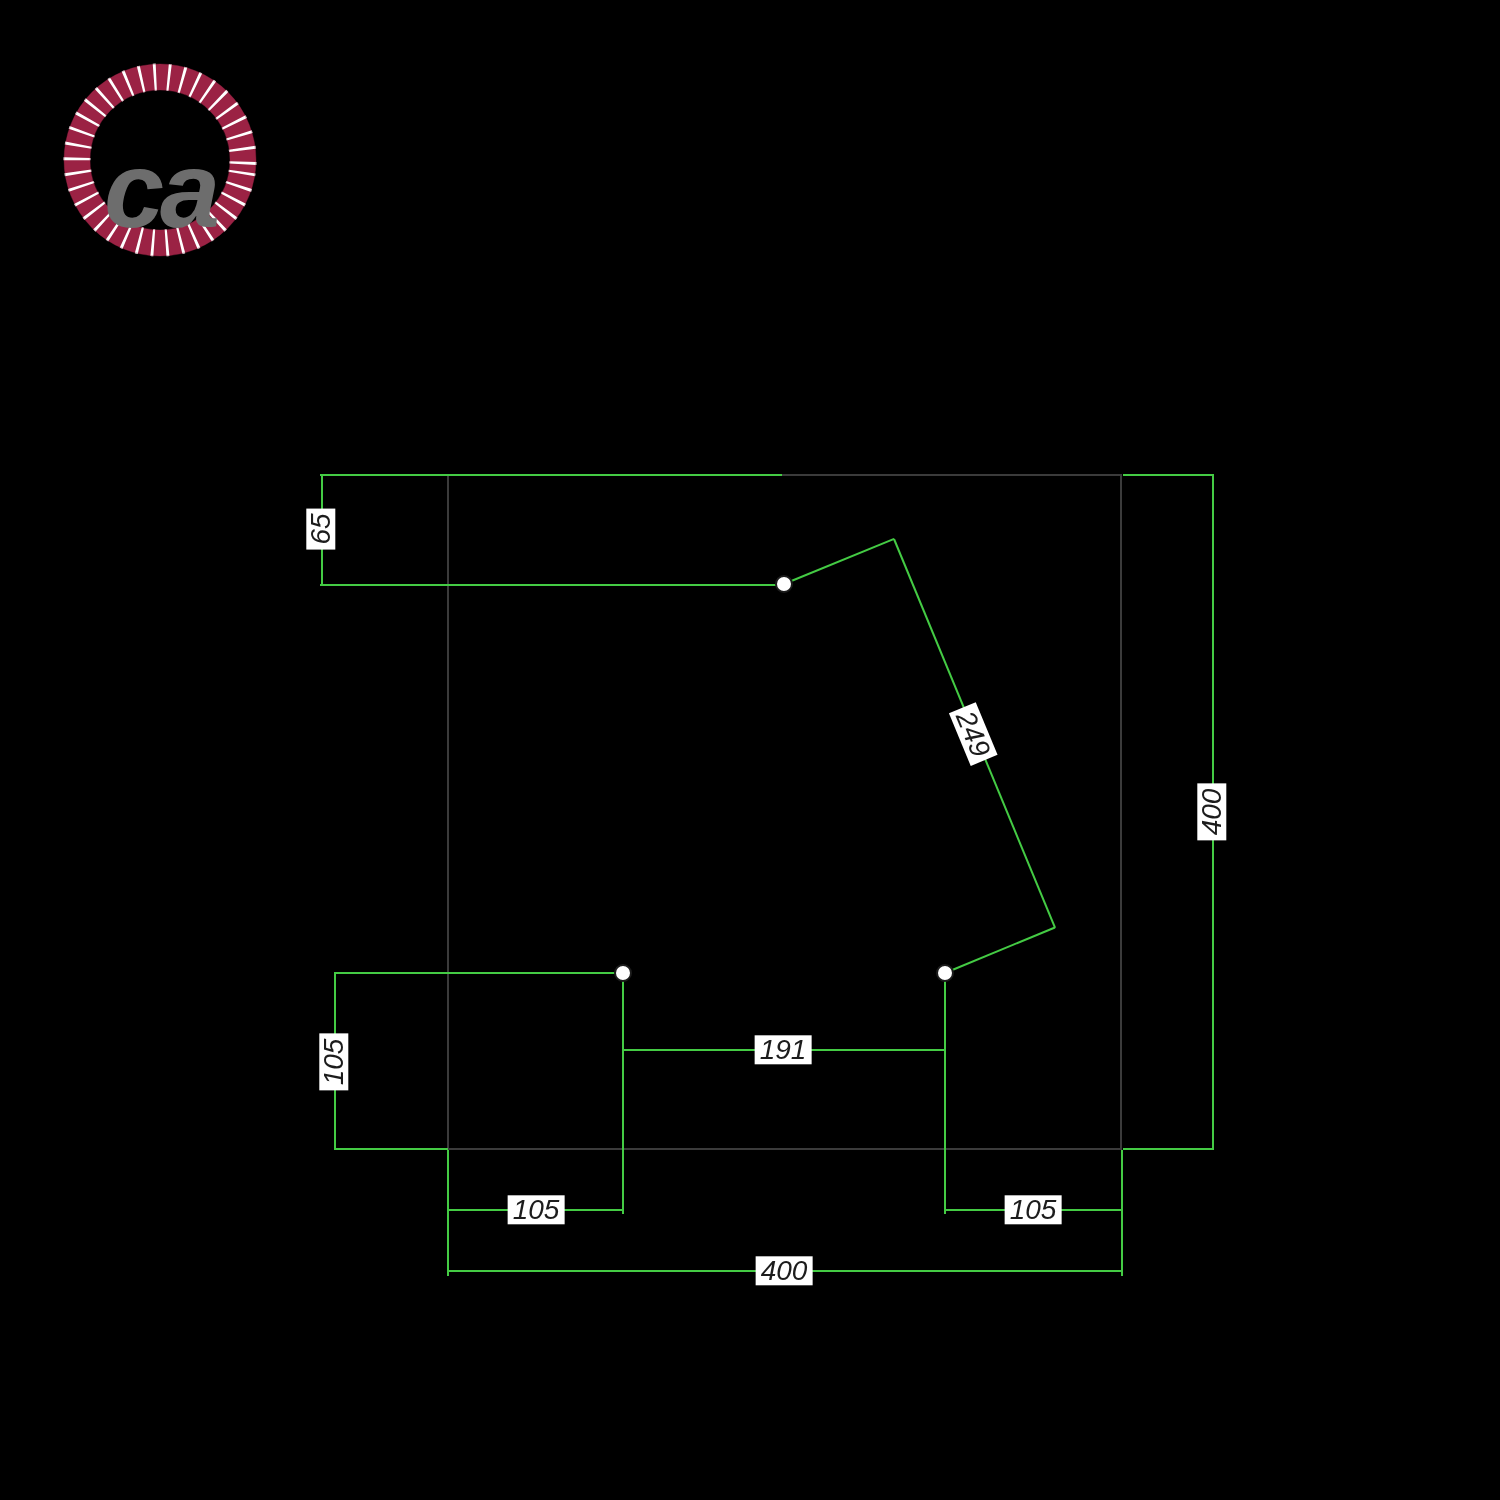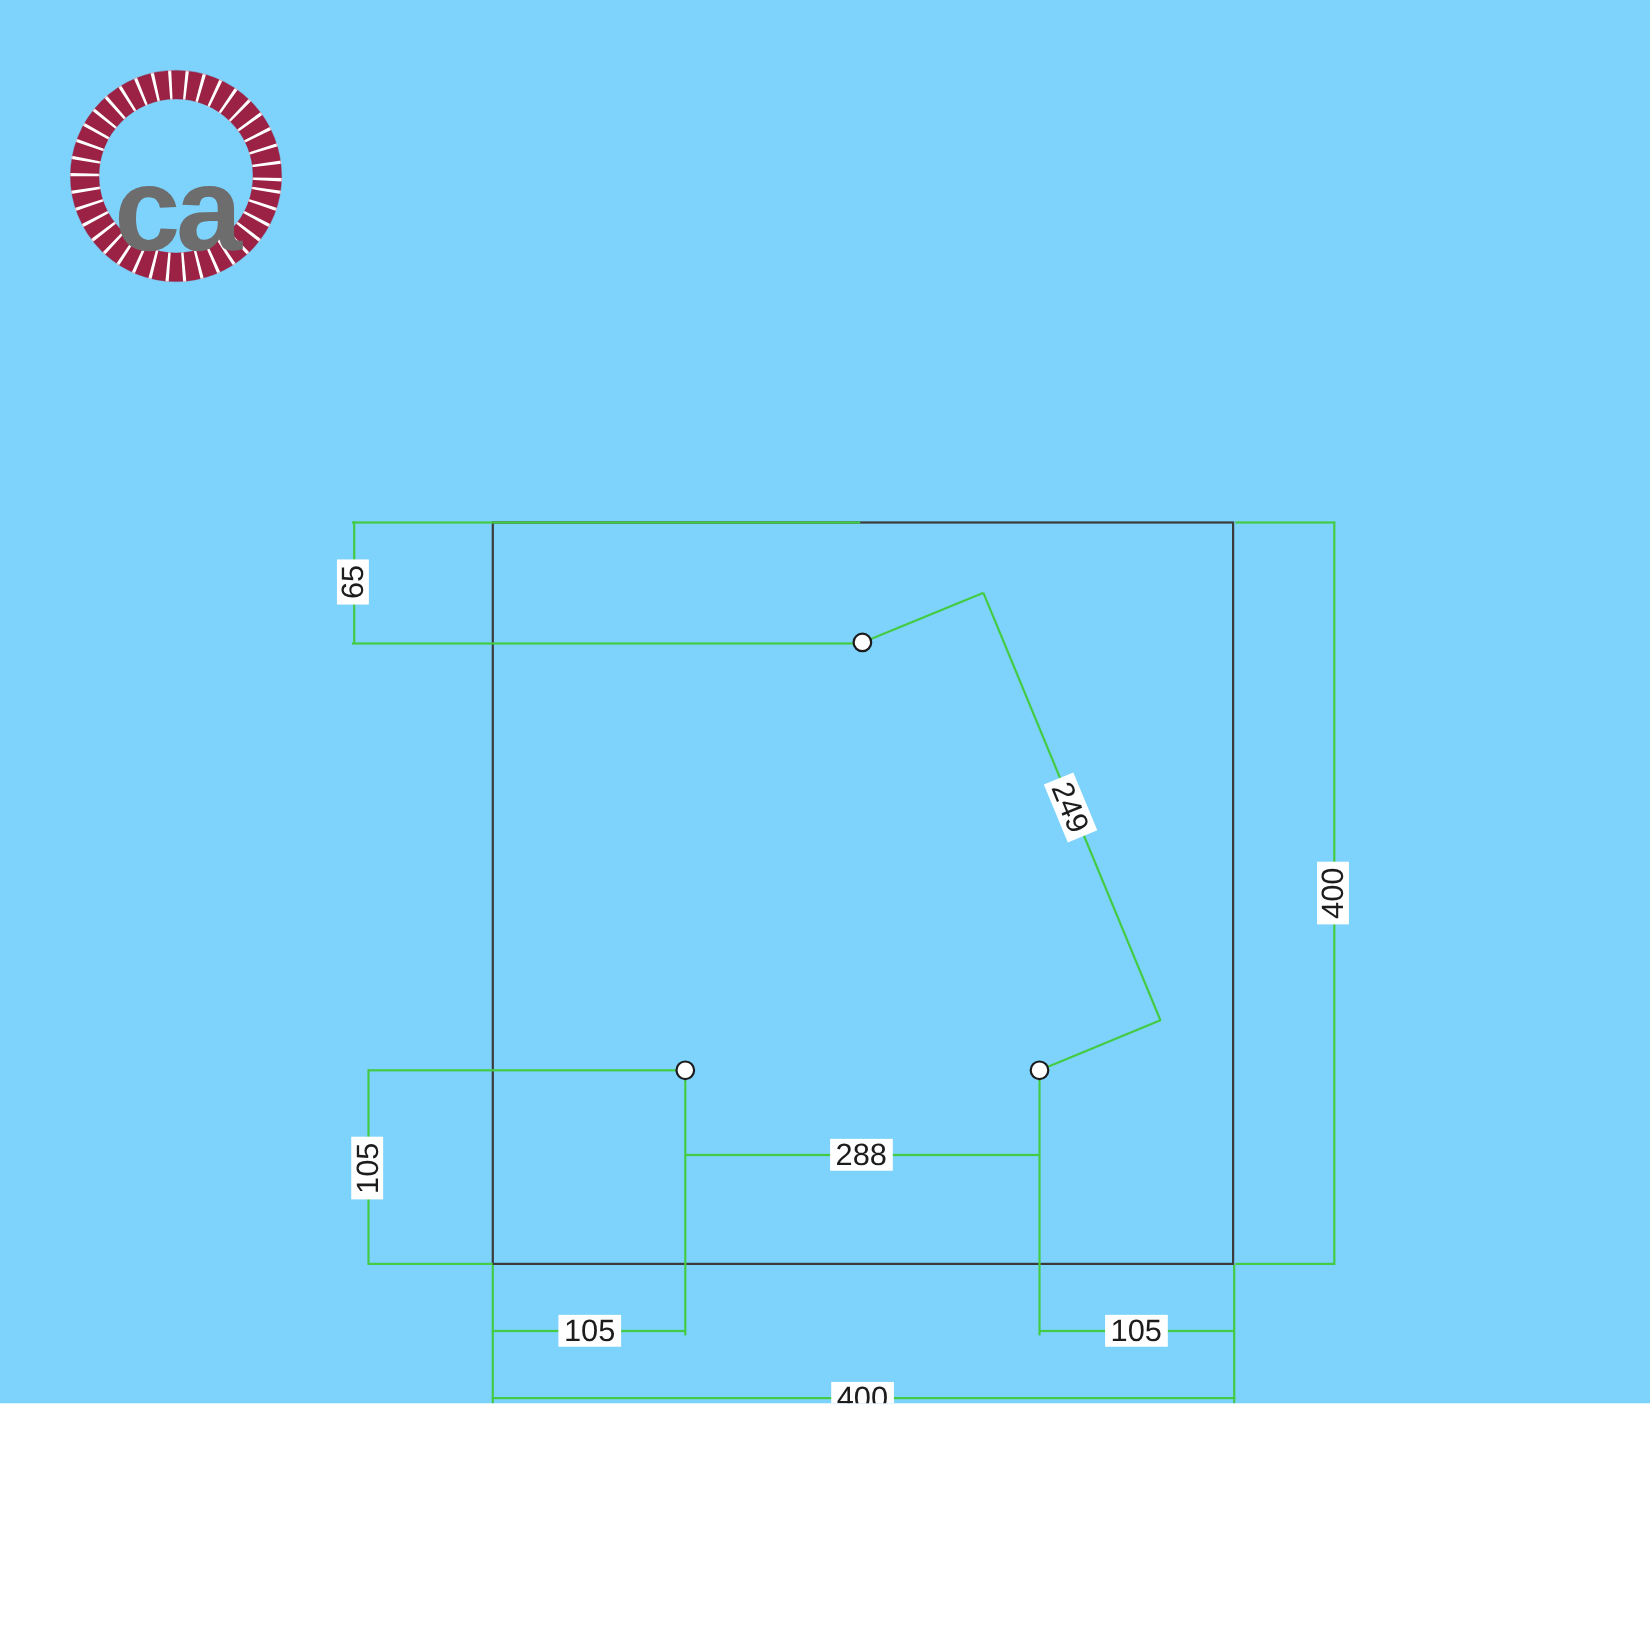--- a/index.html
+++ b/index.html
@@ -4,22 +4,22 @@
 <style>
   :root{
     --green:#44cb44;
     --outline:#3b3b3b;
     --ink:#1c1c1c;
     --ring:#9b2244;
     --logo-gray:#6d6d6d;
   }
   html,body{margin:0;padding:0;background:#fff;}
   #canvas{
-    position:relative;width:1500px;height:1276px;background:#7dd3fc;
-    font-family:"Liberation Sans",sans-serif;overflow:hidden;
+    position:relative;width:1500px;height:1500px;background:#000000;
+    font-family:"Liberation Sans",sans-serif;overflow:hidden;font-style:italic;
   }
   
   #logo{position:absolute;left:62px;top:62px;width:196px;height:196px;}
   #logo svg{position:absolute;left:0;top:0;}
   #logo .ca{
     position:absolute;left:0;top:74px;width:196px;text-align:center;
     font-size:108px;font-weight:bold;letter-spacing:-4px;line-height:1;
     color:var(--logo-gray);
   }
   
@@ -93,21 +93,21 @@
 
   <div class="gl vl" style="left:447px;top:1150px;height:126px;"></div>
   <div class="gl vl" style="left:1121px;top:1150px;height:126px;"></div>
 
   <div class="gl hl" style="left:447px;top:1270px;width:676px;"></div>
 
   <div class="lbl v" style="left:321px;top:529px;">65</div>
   <div class="lbl v" style="left:1212px;top:812px;">400</div>
   <div class="lbl d" style="left:973px;top:734px;">249</div>
   <div class="lbl v" style="left:334px;top:1062px;">105</div>
-  <div class="lbl" style="left:783px;top:1050px;">288</div>
+  <div class="lbl" style="left:783px;top:1050px;">191</div>
   <div class="lbl" style="left:536px;top:1210px;">105</div>
   <div class="lbl" style="left:1033px;top:1210px;">105</div>
   <div class="lbl" style="left:784px;top:1271px;">400</div>
 
   <div class="hole" style="left:784px;top:584px;"></div>
   <div class="hole" style="left:623px;top:973px;"></div>
   <div class="hole" style="left:945px;top:973px;"></div>
 
 </div>
 

